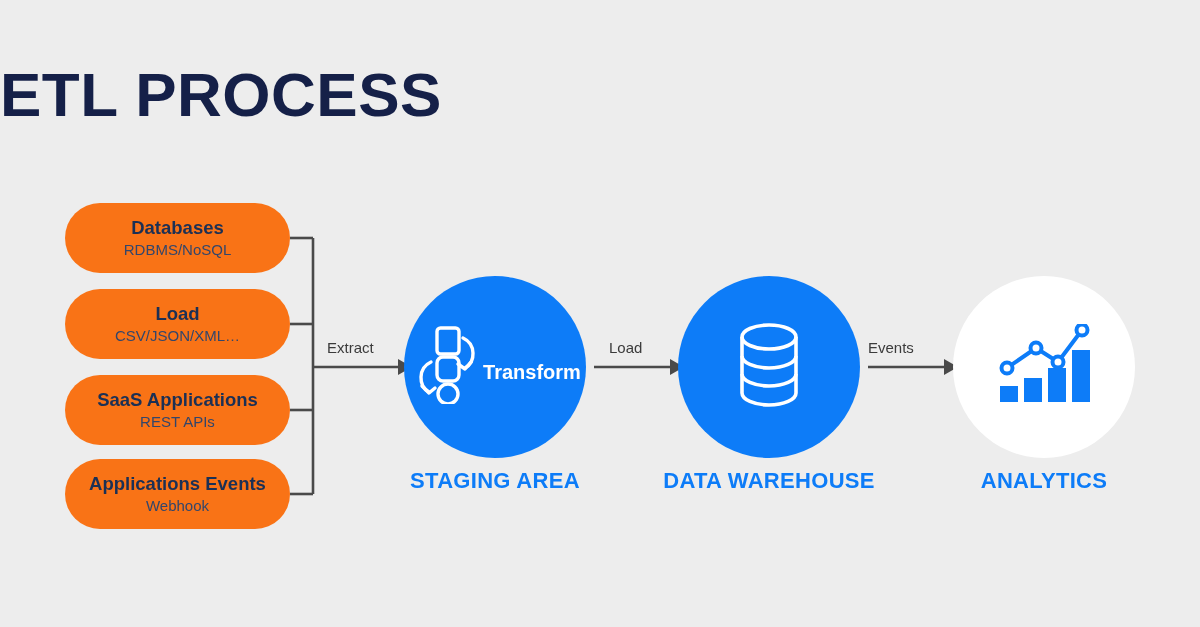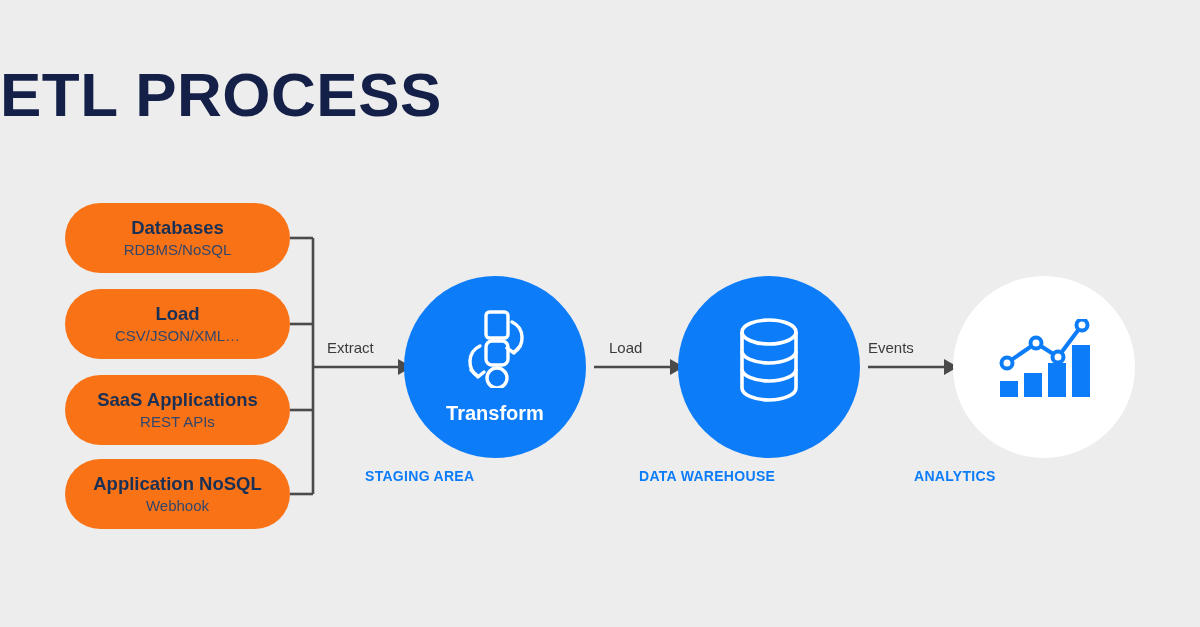--- a/index.html
+++ b/index.html
@@ -71,39 +71,39 @@
     pointer-events: none;
   }
 
   
   .stage {
     position: absolute;
     width: 182px;
     height: 182px;
     border-radius: 50%;
     display: flex;
-    flex-direction: column;
+    flex-direction: row;
     align-items: center;
     justify-content: center;
   }
   .stage.blue   { background: #0d7cf8; }
   .stage.white  { background: #ffffff; }
 
   .stage-inner-label {
     font-size: 20px;
     font-weight: 600;
     color: #ffffff;
     margin-top: 10px;
   }
 
   .stage-caption {
     position: absolute;
     width: 260px;
-    text-align: left;
-    font-size: 14px;
+    text-align: center;
+    font-size: 22px;
     font-weight: 700;
     letter-spacing: 0.3px;
     color: #0d7cf8;
     top: 468px;
   }
 
   
   .arrow-label {
     position: absolute;
     font-size: 15px;
@@ -152,21 +152,21 @@
     <div class="source-title">Load</div>
     <div class="source-sub">CSV/JSON/XML…</div>
   </div>
 
   <div class="source-pill" style="top:375px">
     <div class="source-title">SaaS Applications</div>
     <div class="source-sub">REST APIs</div>
   </div>
 
   <div class="source-pill" style="top:459px">
-    <div class="source-title">Application NoSQL</div>
+    <div class="source-title">Applications Events</div>
     <div class="source-sub">Webhook</div>
   </div>
 
   <div class="arrow-label" style="left:327px; top:339px">Extract</div>
   <div class="arrow-label" style="left:609px; top:339px">Load</div>
   <div class="arrow-label" style="left:868px; top:339px">Events</div>
 
   <div class="stage blue" style="left:404px; top:276px">
     <span>
       <svg width="74" height="78" viewBox="0 0 74 78" fill="none">

